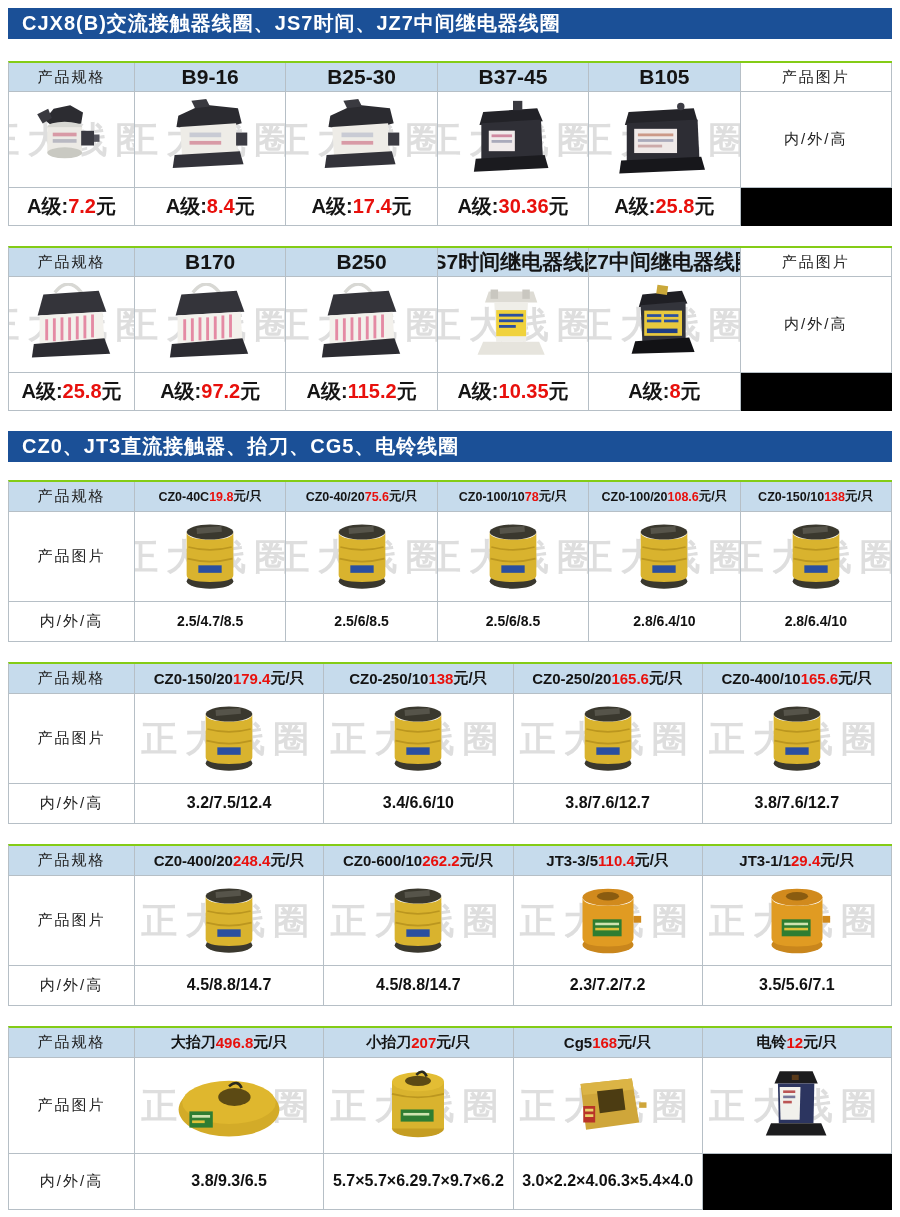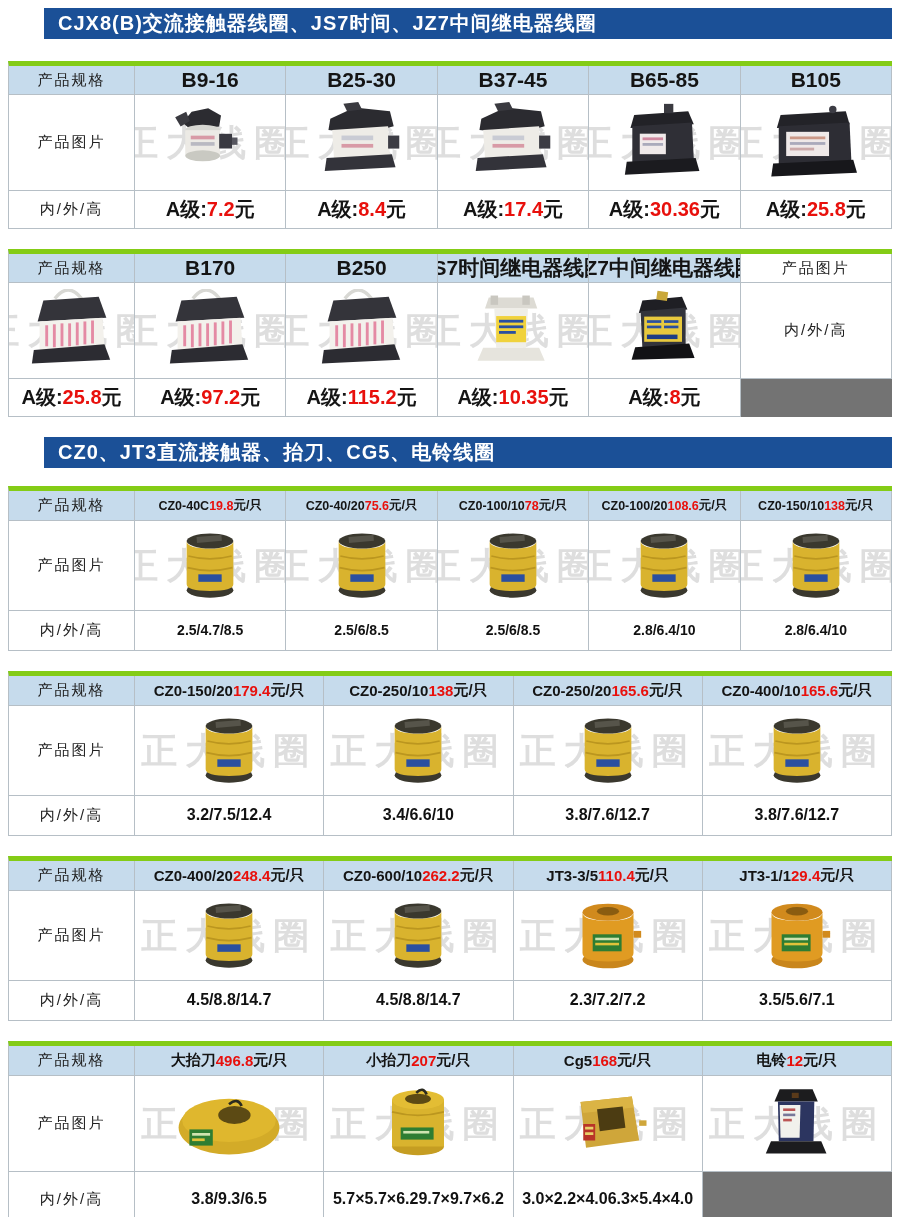--- a/index.html
+++ b/index.html
@@ -1,21 +1,21 @@
 <!DOCTYPE html>
 <html><head>
 <meta charset="utf-8">
 <style>
   html,body{margin:0;padding:0;background:#fff;}
   body{width:900px;font-family:"Liberation Sans","DejaVu Sans",sans-serif;color:#111;}
   .page{padding:8px 8px 0 8px;box-sizing:border-box;}
-  .bar{background:#1b5097;height:31px;display:flex;align-items:center;padding:0 14px;box-sizing:border-box;margin-bottom:22px;margin-left:36px;}
+  .bar{background:#1b5097;height:31px;display:flex;align-items:center;padding:0 14px;box-sizing:border-box;margin-bottom:22px;}
   .bar.second{margin-bottom:18px;}
   .bar-text{color:#fff;font-weight:bold;font-size:20px;letter-spacing:1px;white-space:nowrap;}
-  .ptable{display:grid;border-top:5px solid #84cc16;border-left:1px solid #b6bfc6;margin-bottom:20px;background:#737373;}
+  .ptable{display:grid;border-top:2px solid #84cc16;border-left:1px solid #b6bfc6;margin-bottom:20px;background:#000000;}
   .cell{border-right:1px solid #b6bfc6;border-bottom:1px solid #b6bfc6;display:flex;align-items:center;justify-content:center;box-sizing:border-box;overflow:hidden;background:#fff;}
   .head{background:#c6dbec;}
   .label-text{font-size:15px;color:#222;letter-spacing:2px;white-space:nowrap;}
   .model,.unit,.grade{font-weight:bold;font-size:16px;white-space:nowrap;color:#141414;}
   .pb.cols5 .model{font-size:21px;}
   .pt.cols5 .model,.pt.cols5 .unit{font-size:12.5px;}
   .pt.cols4 .model,.pt.cols4 .unit{font-size:15px;}
   .red{color:#e8100c;}
   .pricegap{}
   .pricecell .grade,.pricecell .red,.pricecell .unit{font-size:20px;font-weight:bold;}
@@ -44,23 +44,20 @@
         <div class="cell head">
           <span class="model">B9-16</span>
         </div>
         <div class="cell head">
           <span class="model">B25-30</span>
         </div>
         <div class="cell head">
           <span class="model">B37-45</span>
         </div>
         <div class="cell head">
-          <span class="model">B65-85</span>
-        </div>
-        <div class="cell head">
           <span class="model">B105</span>
         </div>
         <div class="cell">
           <span class="label-text">产品图片</span>
         </div>
         <div class="cell imgcell">
           <span class="wm">正大线圈</span>
           <span class="coilwrap">
             <svg class="coil" width="110" height="82" viewBox="0 0 120 88">
               <polygon points="30,22 40,10 58,6 72,14 70,26 40,30" fill="#2c2c31"></polygon>

